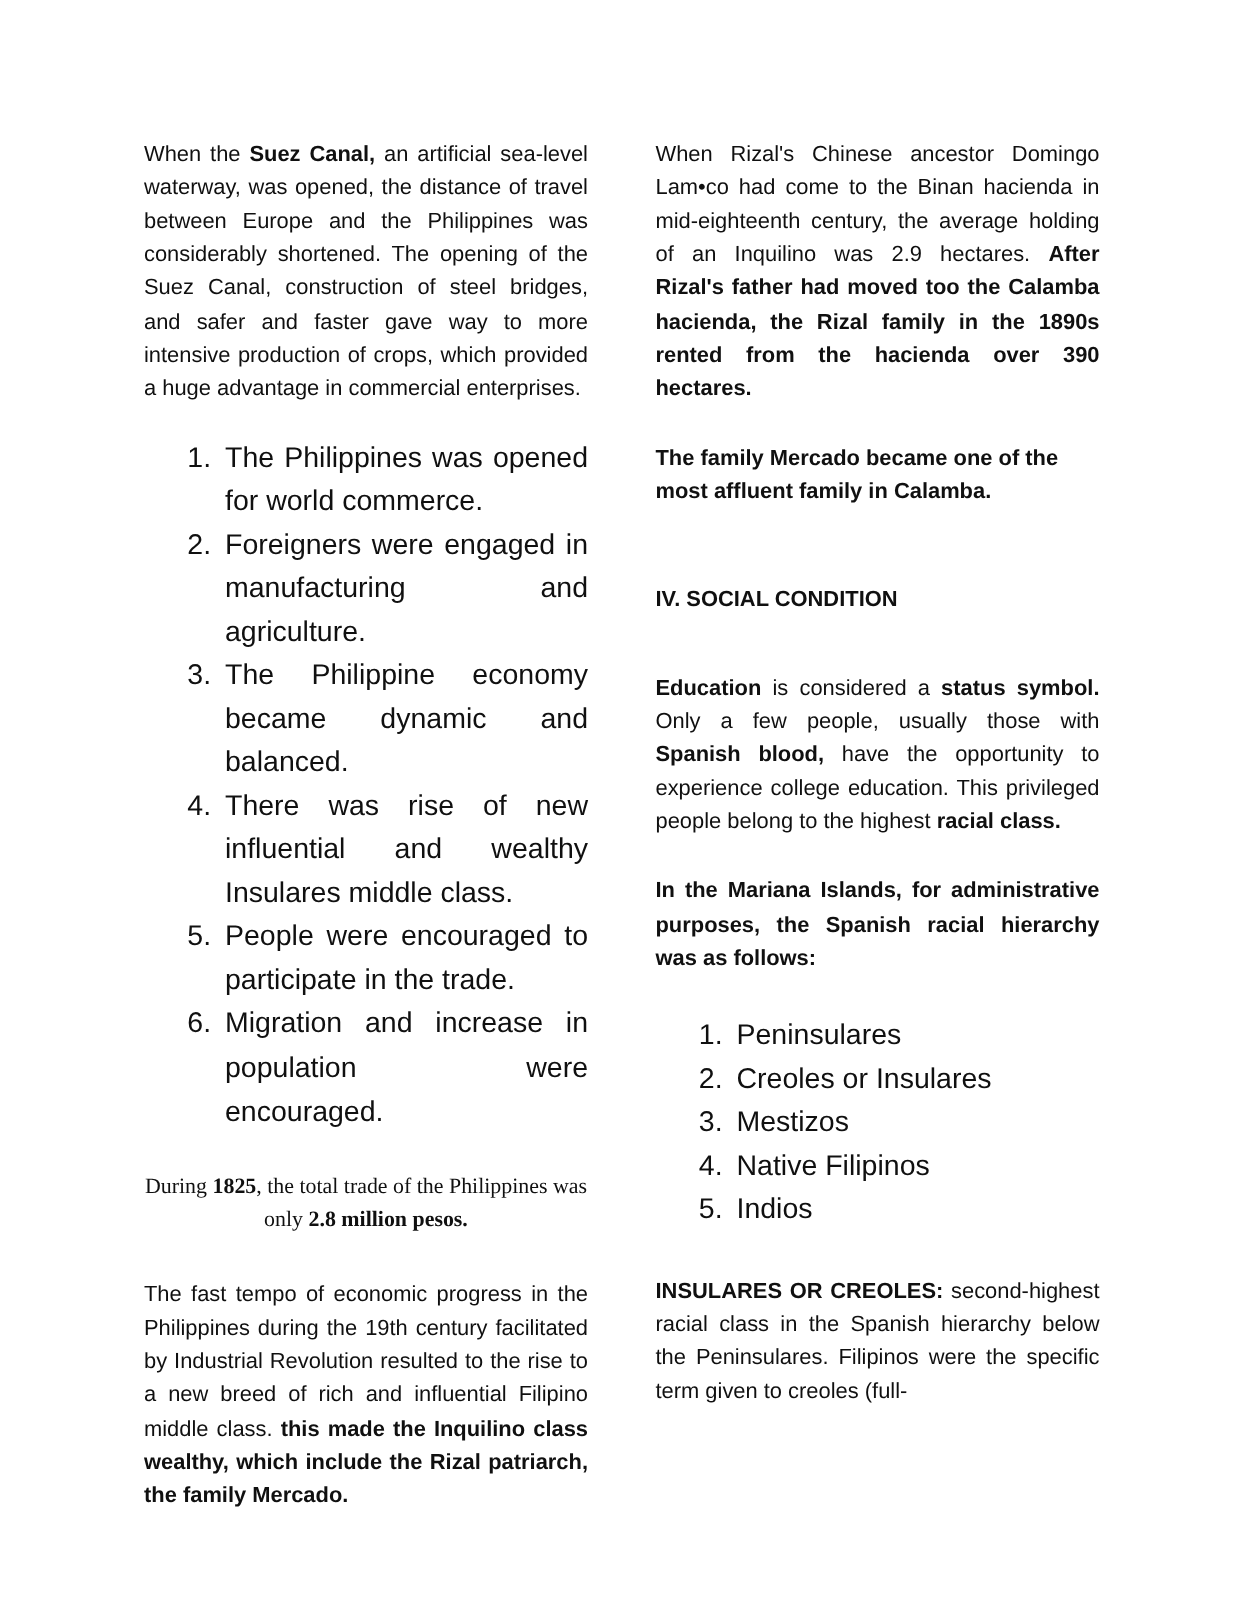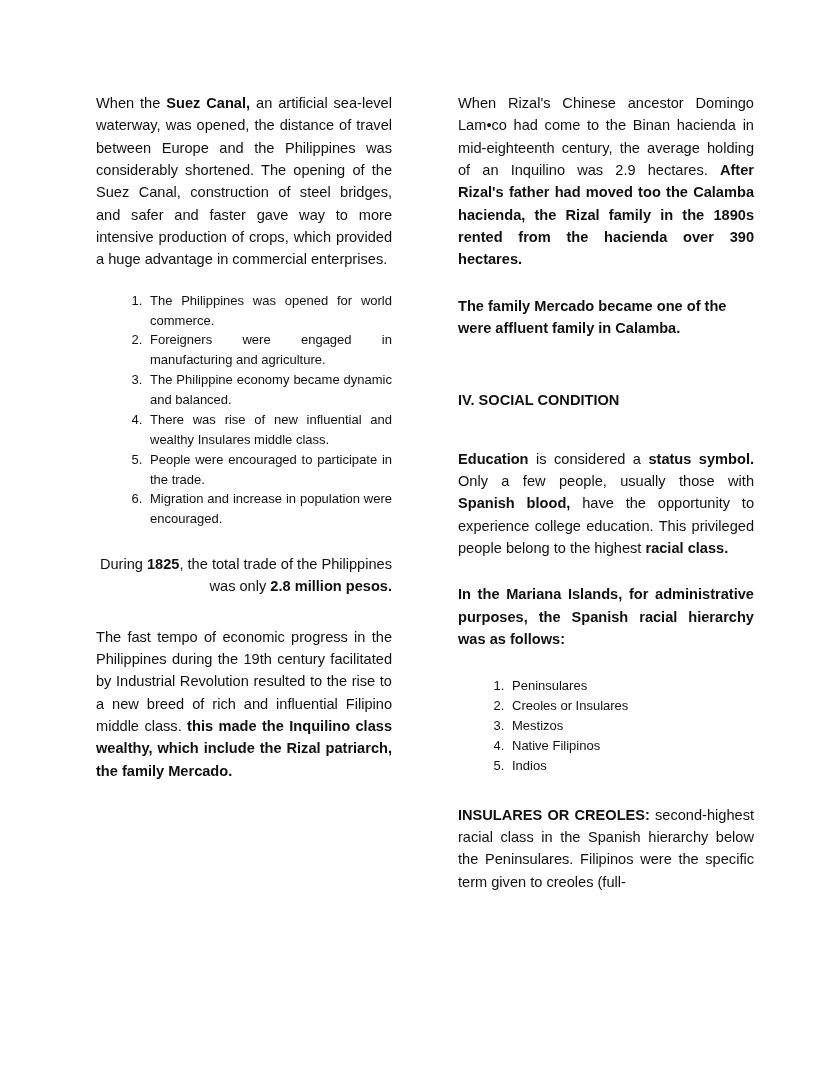--- a/index.html
+++ b/index.html
@@ -17,52 +17,53 @@
   .page {
     position: relative;
     width: 828px;
     height: 1071px;
     background: #ffffff;
     box-sizing: border-box;
     padding: 92px 88px 0 96px;
   }
   .columns {
     display: flex;
-    gap: 66px;
+    gap: 45px;
     align-items: flex-start;
   }
   .col {
     width: 296px;
     flex: 0 0 296px;
   }
   p.body-text {
     margin: 0 0 20px 0;
     font-size: 14.6px;
     line-height: 1.53;
     text-align: justify;
     hyphens: none;
   }
   p.flush {
-    text-align: right;
+    text-align: center;
+    font-family: Liberation Serif, serif;
   }
   p.head {
     margin: 0 0 20px 0;
     font-size: 14.6px;
     line-height: 1.53;
     font-weight: bold;
     text-align: justify;
   }
   p.head-left {
     text-align: left;
   }
   b, strong { font-weight: bold; }
   ol.numbered {
     margin: 0 0 20px 0;
     padding-left: 50px;
-    font-size: 13px;
+    font-size: 19px;
     line-height: 1.53;
   }
   ol.numbered li {
     text-align: justify;
     margin: 0;
     padding-left: 4px;
   }
   ol.numbered.bold li {
     font-weight: normal;
     text-align: left;
@@ -105,21 +106,21 @@
       <p class="body-text"><span>The fast tempo of economic progress in the Philippines during the 19th century facilitated by Industrial Revolution resulted to the rise to a new breed of rich and influential Filipino middle class. </span><b>this made the Inquilino class wealthy, which include the Rizal patriarch, the family Mercado.</b></p>
 
     </div>
 
     <div class="col">
 
       <p class="body-text"><span>When Rizal's Chinese ancestor Domingo Lam•co had come to the Binan hacienda in mid-eighteenth century, the average holding of an Inquilino was 2.9 hectares. </span><b>After Rizal's father had moved too the Calamba hacienda, the Rizal family in the 1890s rented from the hacienda over 390 hectares.</b></p>
 
       <div class="gap-sm"></div>
 
-      <p class="head head-left">The family Mercado became one of the were affluent family in Calamba.</p>
+      <p class="head head-left">The family Mercado became one of the most affluent family in Calamba.</p>
 
       <div class="gap-lg"></div>
 
       <p class="head head-left">IV. SOCIAL CONDITION</p>
 
       <div class="gap-md"></div>
 
       <p class="body-text"><b>Education</b><span> is considered a </span><b>status symbol.</b><span> Only a few people, usually those with </span><b>Spanish blood,</b><span> have the opportunity to experience college education. This privileged people belong to the highest </span><b>racial class.</b></p>
 
       <div class="gap-sm"></div>

